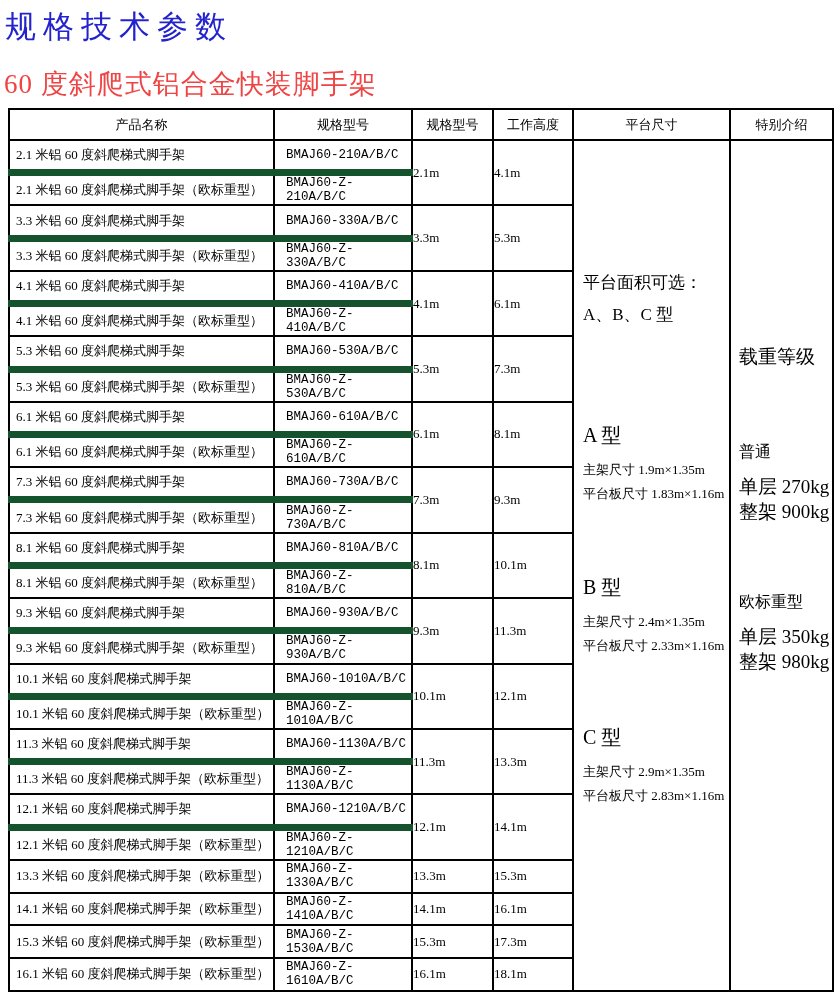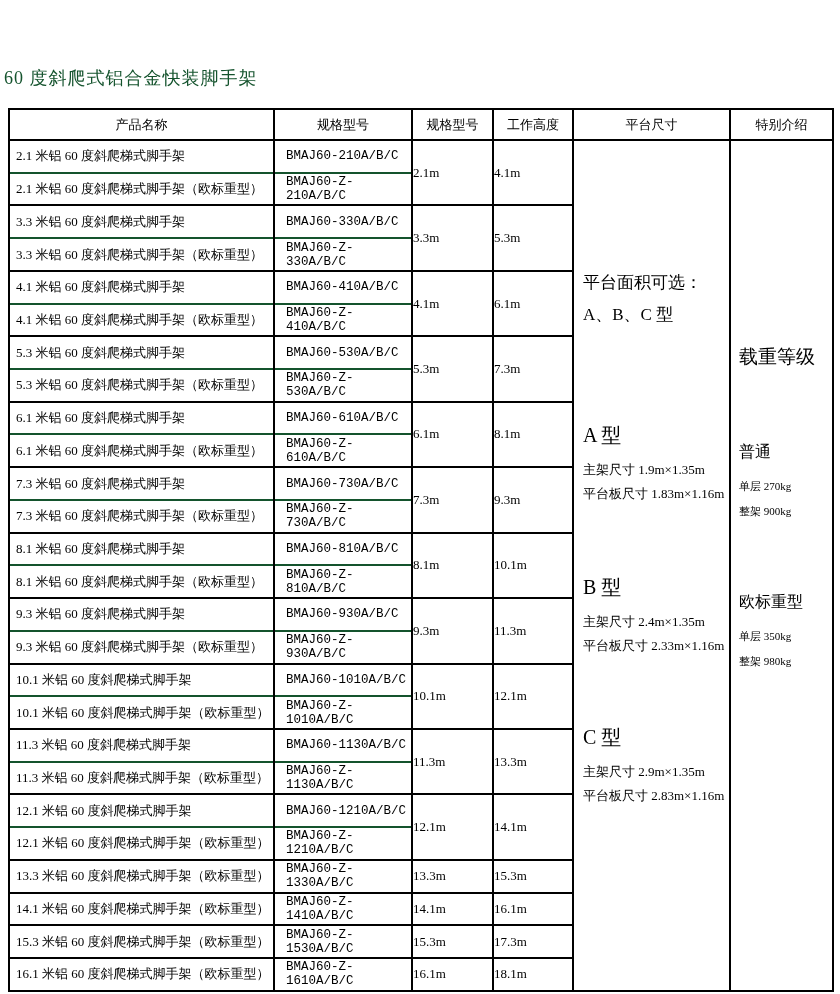--- a/index.html
+++ b/index.html
@@ -2,52 +2,53 @@
 <html><head>
 <meta charset="utf-8">
 <style>
   html,body{margin:0;padding:0;background:#fff;}
   body{width:840px;height:994px;overflow:hidden;
        font-family:"Liberation Serif","DejaVu Serif",serif;color:#000;}
   .page{width:840px;height:994px;position:relative;}
   .page-title{position:absolute;left:5px;top:6px;margin:0;
        font-size:31px;font-weight:normal;letter-spacing:7px;color:#2323cd;}
   .page-subtitle{position:absolute;left:4px;top:66px;margin:0;
-       font-size:18px;font-weight:normal;letter-spacing:1px;color:#14532d;}
+       font-size:27px;font-weight:normal;letter-spacing:1px;color:#ef4444;}
   table.spec{position:absolute;left:8px;top:108px;width:824px;height:884px;
        border-collapse:collapse;table-layout:fixed;}
   col.c-name{width:265px;} col.c-model{width:138px;} col.c-ph{width:81px;}
   col.c-wh{width:80px;} col.c-ps{width:157px;} col.c-si{width:103px;}
   th,td{border:2px solid #000;font-size:13px;font-weight:normal;
        padding:0;overflow:hidden;}
   thead th{height:29px;text-align:center;}
   tbody tr{height:32.7px;}
   td.cell-name{text-align:left;padding-left:6px;}
   td.cell-model{text-align:left;padding-left:11px;
        font-family:"Liberation Mono","DejaVu Sans Mono",monospace;font-size:12.5px;}
   td.cell-h{text-align:left;}
   tr.pair-first td.cell-name,tr.pair-first td.cell-model{border-bottom:1px solid #000;}
-  tr.pair-second td.cell-name,tr.pair-second td.cell-model{border-top:2px solid #14532d;}
+  tr.pair-second td.cell-name,tr.pair-second td.cell-model{border-top:7px solid #14532d;}
   td.cell-merged{vertical-align:top;}
   .merged-inner{position:relative;height:846px;}
   .ps-intro{position:absolute;left:9px;top:126px;font-size:17px;line-height:32px;}
   .ps-type{position:absolute;left:9px;}
   .ps-a{top:281px;} .ps-b{top:433px;} .ps-c{top:583px;}
   .type-label{font-size:20px;margin-bottom:9px;}
   .type-line{font-size:13px;line-height:24px;}
   .si-heading{position:absolute;left:8px;top:203px;font-size:19px;}
   .si-grade{position:absolute;left:8px;}
   .si-g1{top:301px;} .si-g2{top:451px;}
   .grade-label{font-size:16px;margin-bottom:11px;}
-  .grade-line{font-size:11px;line-height:25px;}
+  .grade-line{font-size:19px;line-height:25px;}
 </style>
 </head>
 <body>
 
 <div class="page">
+  <h1 class="page-title">规格技术参数</h1>
   <h2 class="page-subtitle">60 度斜爬式铝合金快装脚手架</h2>
 
   <table class="spec">
     <colgroup>
       <col class="c-name">
         <col class="c-model">
         <col class="c-ph">
       <col class="c-wh">
         <col class="c-ps">
         <col class="c-si">

